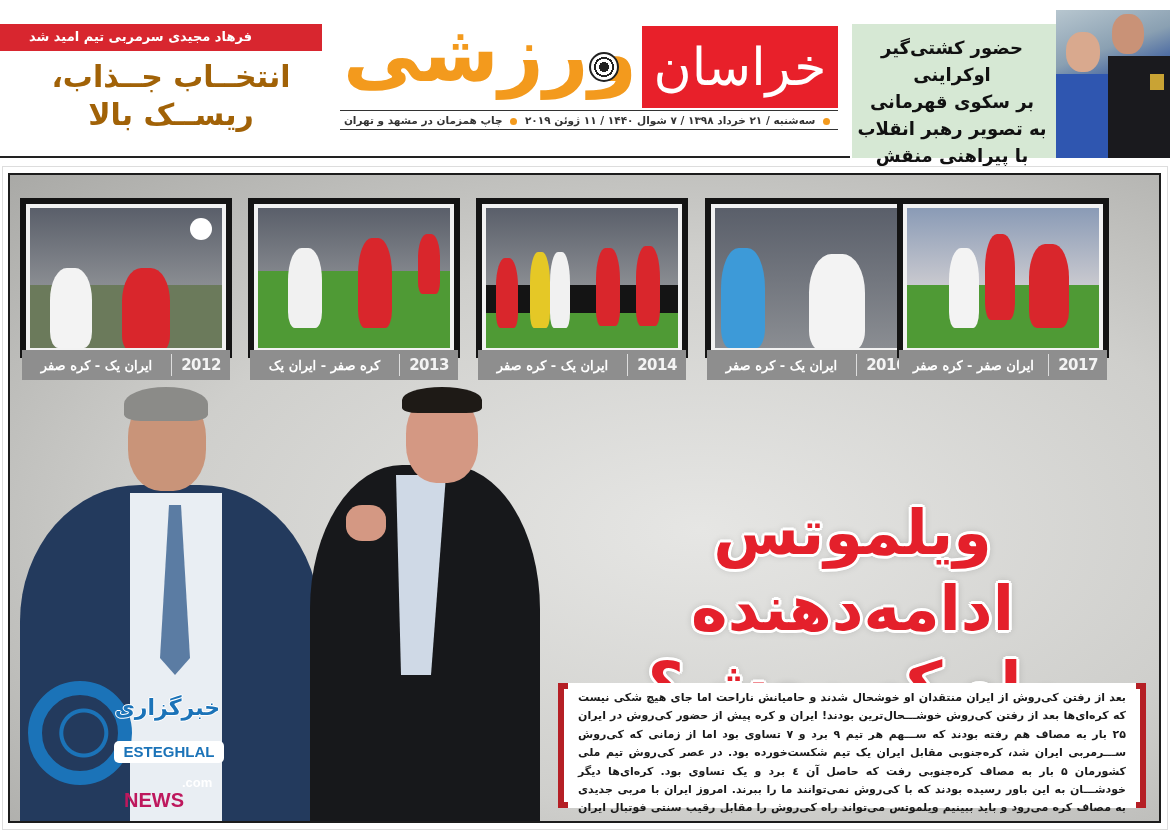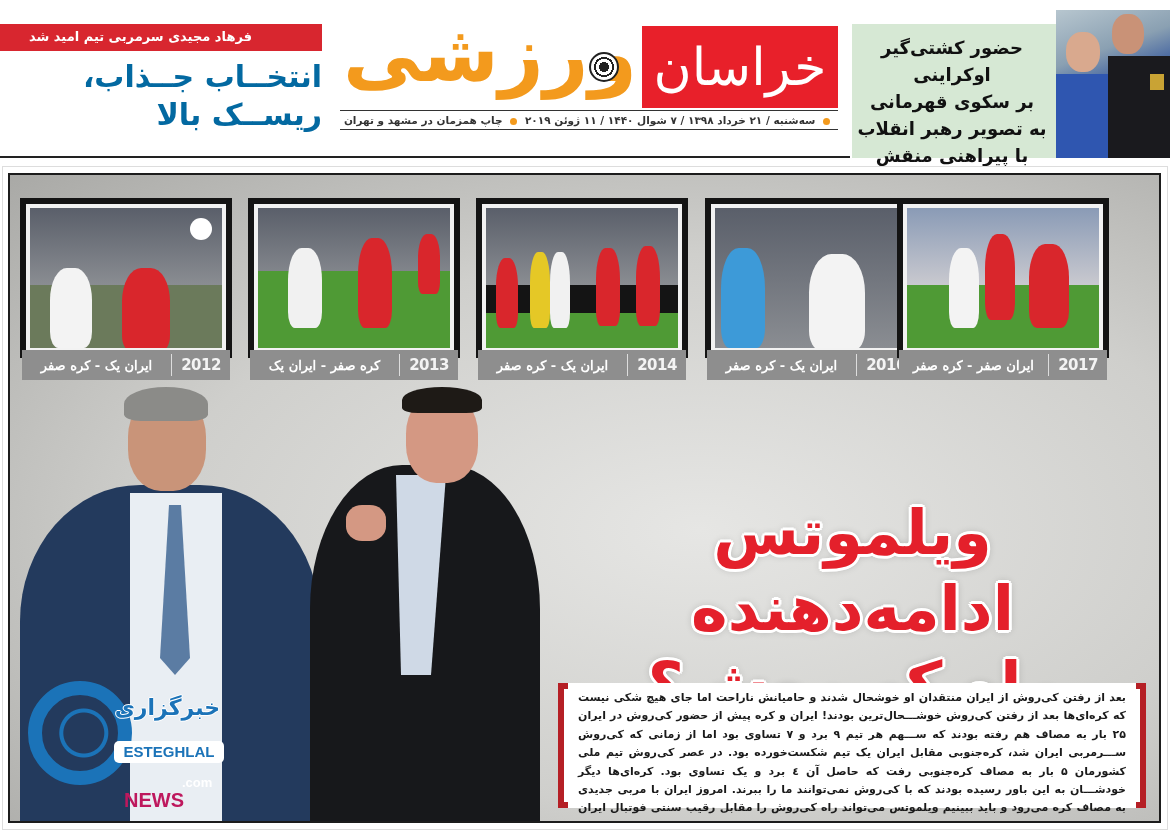--- a/index.html
+++ b/index.html
@@ -5,22 +5,22 @@
   * { box-sizing: border-box; margin: 0; padding: 0; }
   html, body { width: 1170px; height: 830px; overflow: hidden; background: #ffffff; }
   body { position: relative; font-family: "DejaVu Sans", sans-serif; }
 
   
   .header { position: absolute; left: 0; top: 0; width: 1170px; height: 160px; background: #fff; }
 
   .left-teaser { position: absolute; left: 0; top: 24px; width: 322px; height: 130px; }
   .left-teaser .kicker { position: absolute; left: 0; top: 0; width: 322px; height: 27px; background: #d8262f;
     color: #fff; font-size: 13px; font-weight: bold; direction: rtl; text-align: right; padding: 5px 70px 0 0; }
-  .left-teaser .headline { position: absolute; left: 0; top: 34px; width: 322px; direction: rtl; text-align: right;
-    font-size: 30px; font-weight: bold; color: #0369a1; line-height: 38px; }
+  .left-teaser .headline { position: absolute; left: 10px; top: 34px; width: 322px; direction: rtl; text-align: center;
+    font-size: 30px; font-weight: bold; color: #a16207; line-height: 38px; }
   .header-rule { position: absolute; left: 0; top: 156px; width: 850px; height: 2px; background: #222; }
 
   .masthead { position: absolute; left: 340px; top: 0; width: 510px; height: 152px; }
   .mast-red { position: absolute; left: 302px; top: 26px; width: 196px; height: 82px; background: #e8202a; }
   .mast-khorasan { position: absolute; left: 310px; top: 30px; width: 180px; height: 74px; color: #fff;
     font-size: 52px; direction: rtl; text-align: center; line-height: 74px; font-family: "DejaVu Serif", serif; }
   .mast-varzeshi { position: absolute; left: 0; top: 0; width: 300px; height: 108px; color: #f39a1d;
     font-size: 78px; font-weight: bold; direction: rtl; text-align: center; line-height: 108px; letter-spacing: -2px; }
   .mast-ball { position: absolute; left: 249px; top: 52px; width: 30px; height: 30px; border-radius: 50%;
     background: radial-gradient(circle at 50% 50%, #222 0 5px, #fff 5px 8px, #222 8px 10px, #fff 10px); border: 2px solid #222; }

